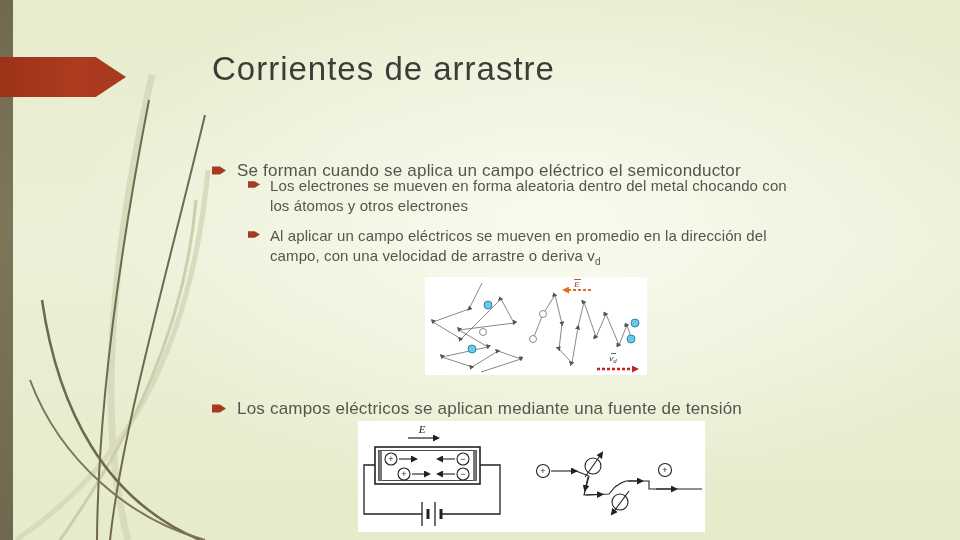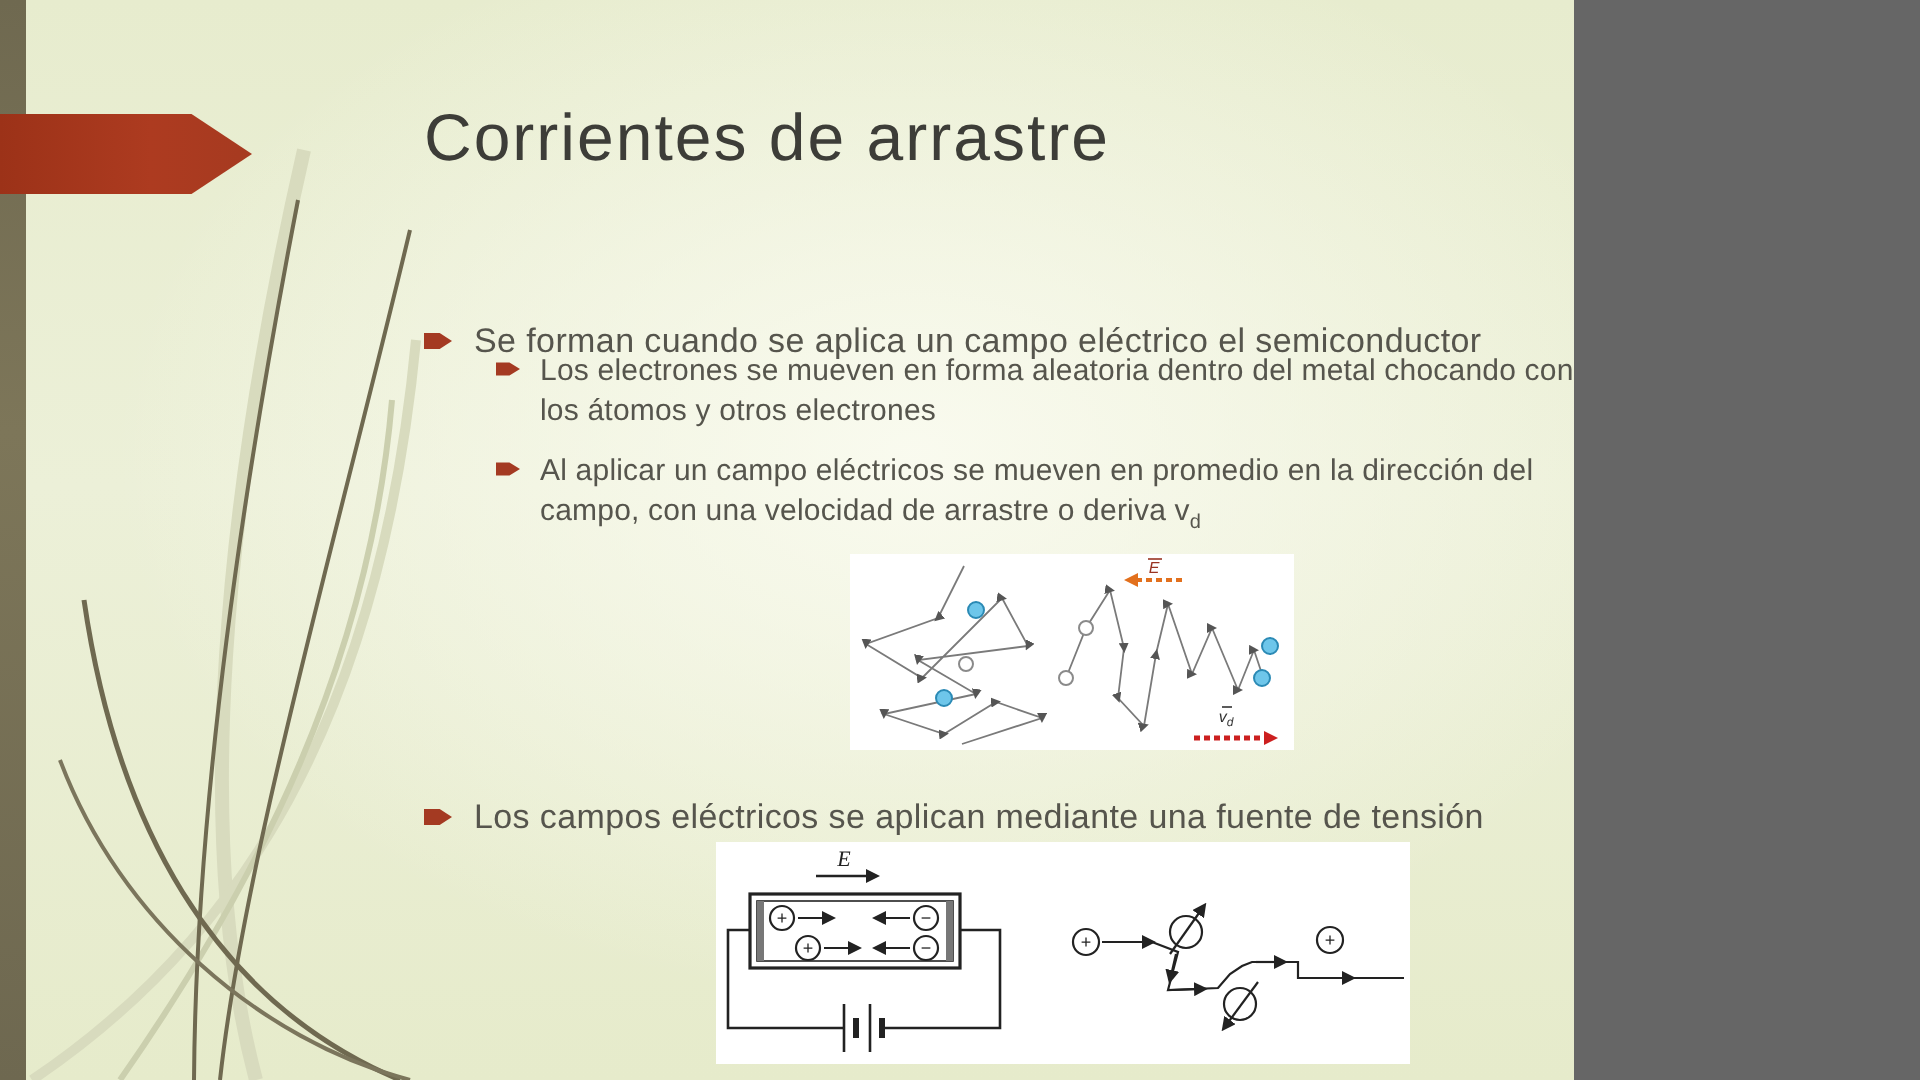--- a/index.html
+++ b/index.html
@@ -1,17 +1,17 @@
 <!DOCTYPE html>
 <html><head>
 <meta charset="utf-8">
 <style>
   html,body{margin:0;padding:0;background:#666;}
   .slide{
-    position:relative;width:787px;height:540px;overflow:hidden;
+    position:relative;width:960px;height:540px;overflow:hidden;
     font-family:"Liberation Sans",sans-serif;
     background:
       radial-gradient(ellipse at 58% 42%, rgba(250,251,240,.95) 0%, rgba(250,251,240,0) 62%),
       linear-gradient(180deg,#e7ecce 0%,#ecf0d8 45%,#e6ebcb 100%);
   }
   .left-strip{position:absolute;left:0;top:0;width:13px;height:540px;
     background:linear-gradient(180deg,#6f6950,#7d7659 40%,#6e6850);}
   .curves{position:absolute;left:0;top:0;pointer-events:none;}
   .accent-arrow{position:absolute;left:0;top:57px;width:126px;height:40px;
     background:linear-gradient(90deg,#9c3218,#ad3b20 60%,#a63a20);

